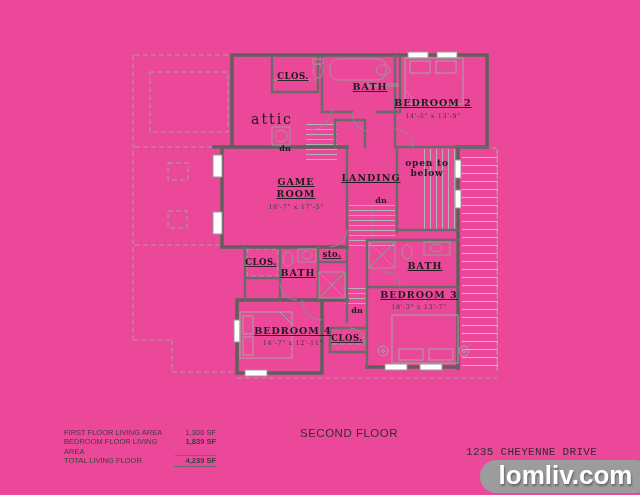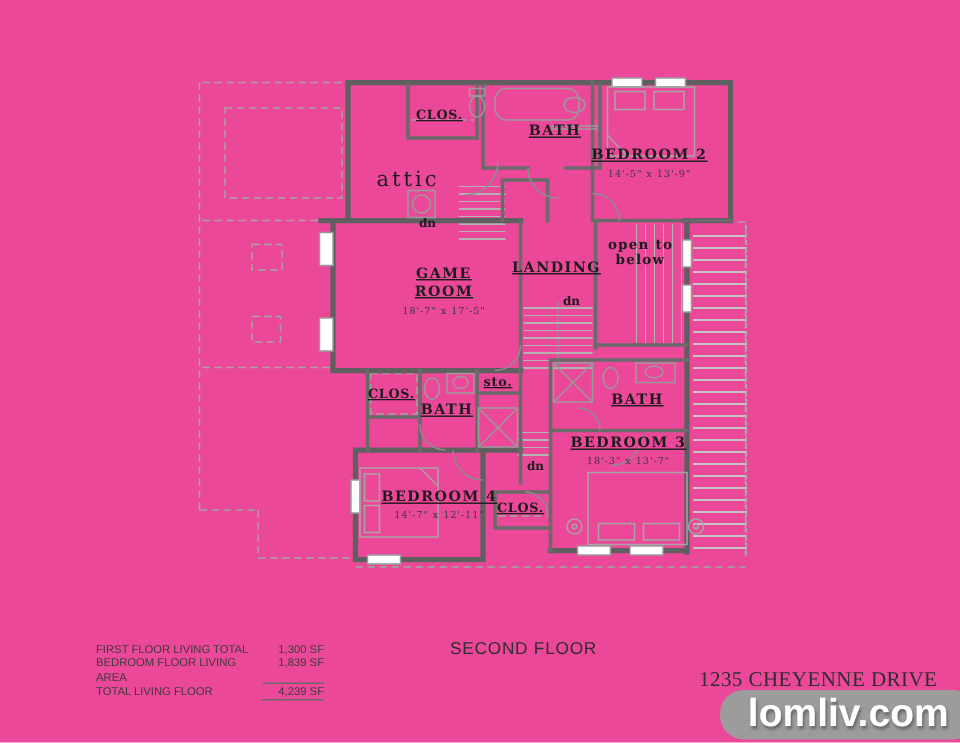--- a/index.html
+++ b/index.html
@@ -19,24 +19,24 @@
   
   .treads-v{background:repeating-linear-gradient(to bottom,transparent 0 4px,#b3b3b3 4px 5px);}
   .treads-h{background:repeating-linear-gradient(to right,transparent 0 5px,#b3b3b3 5px 6px);}
   .deck{background:repeating-linear-gradient(to bottom,transparent 0 7px,#c4c4c4 7px 8px);
         border-right:1px dashed #ababab;}
   
   .area-table{left:64px;top:428px;width:152px;font-family:"Liberation Sans",sans-serif;
               font-size:7.5px;color:#3c3c3c;line-height:9.4px;}
   .area-row{display:flex;justify-content:space-between;}
   .area-val{width:42px;text-align:right;}
-  .sum-line{border-bottom:1px solid #6a6a6a;}
+  .sum-line{border-bottom:1px solid #6a6a6a;font-weight:bold;}
   .sheet-title{left:300px;top:427px;font-family:"Liberation Sans",sans-serif;font-size:11.5px;
                color:#2e2e2e;letter-spacing:.5px;}
-  .address{left:466px;top:446px;font-family:Liberation Serif, serif;font-size:14px;
+  .address{left:466px;top:446px;font-family:Liberation Mono, monospace;font-size:11px;
            color:#2e2e2e;letter-spacing:.3px;}
   .watermark{left:480px;top:460px;width:171px;height:33px;border-radius:16px;
              display:flex;justify-content:center;
              font-family:"Liberation Sans",sans-serif;font-weight:bold;font-size:26px;
              text-shadow:1px 2px 2px rgba(60,60,60,.55);}
 </style>
 </head>
 <body>
 
 <div id="stage">
@@ -164,21 +164,21 @@
     <text x="419" y="298" text-anchor="middle" class="rlbl">BEDROOM 3</text>
     <text x="419" y="309" text-anchor="middle" class="dims">18'-3" x 13'-7"</text>
     <text x="357" y="313" text-anchor="middle" class="dn-lbl">dn</text>
     <text x="293" y="334" text-anchor="middle" class="rlbl">BEDROOM 4</text>
     <text x="293" y="345" text-anchor="middle" class="dims">14'-7" x 12'-11"</text>
     <text x="347" y="341" text-anchor="middle" class="rlbl-sm">CLOS.</text>
   </svg>
 
   <div class="abs area-table">
     <div class="area-row">
-      <span>FIRST FLOOR LIVING TOTAL</span>
+      <span>FIRST FLOOR LIVING AREA</span>
       <span class="area-val">1,300 SF</span>
     </div>
     <div class="area-row">
       <span>BEDROOM FLOOR LIVING AREA</span>
       <span class="area-val sum-line">1,839 SF</span>
     </div>
     <div class="area-row">
       <span>TOTAL LIVING FLOOR</span>
       <span class="area-val sum-line">4,239 SF</span>
     </div>

